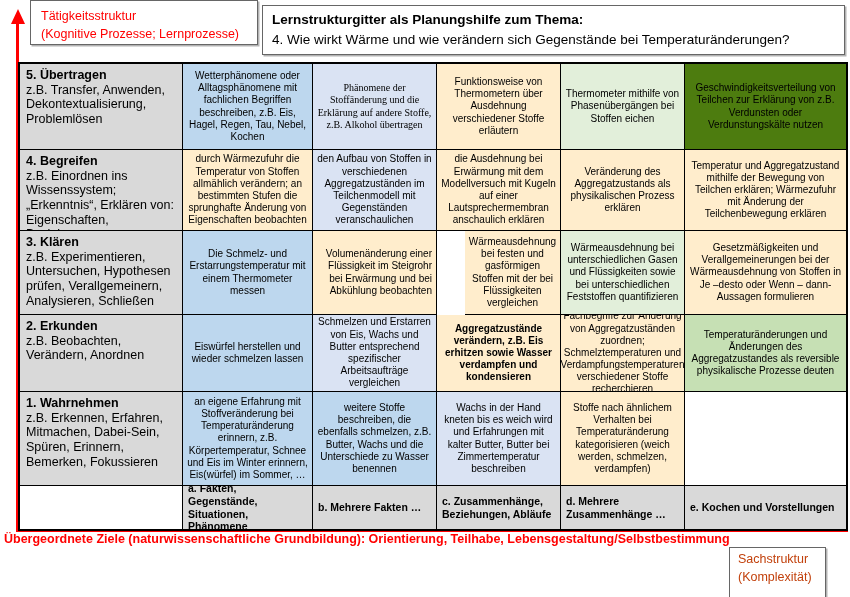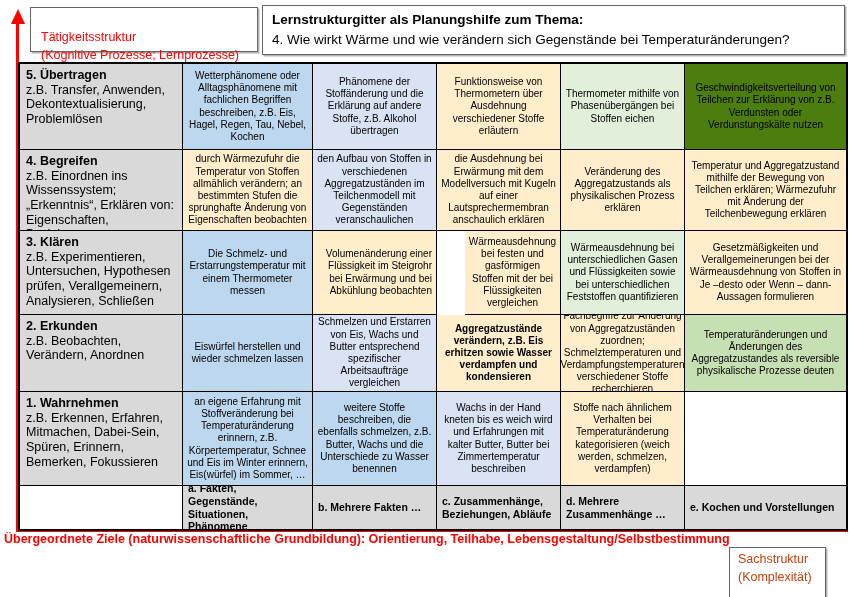--- a/index.html
+++ b/index.html
@@ -7,21 +7,21 @@
     width:850px;height:597px;position:relative;overflow:hidden;
     background:#ffffff;
     font-family:"Liberation Sans", sans-serif;
     color:#000;
   }
   .box{
     position:absolute;background:#fff;border:1px solid #666;
     box-shadow:1.5px 1.5px 0 #b3b3b3;
     box-sizing:border-box;
   }
-  .activity-box{left:30px;top:7px;width:228px;height:45px;padding:20px 10px;
+  .activity-box{left:30px;top:0;width:228px;height:45px;padding:6px 10px;
     color:#ff0000;font-size:12.5px;line-height:1.45;}
   .title-box{left:262px;top:5px;width:583px;height:50px;padding:4px 9px;
     font-size:13.5px;line-height:1.5;}
   .title-box .l1{font-weight:bold;}
   .subject-box{left:729px;top:547px;width:97px;height:53px;padding:3px 8px;
     color:#c2410c;font-size:12.5px;line-height:1.4;}
 
   
   .vline{position:absolute;left:16px;top:22px;width:3px;height:509px;background:#ff0000;}
   .vhead{position:absolute;left:11px;top:9px;width:0;height:0;
@@ -79,21 +79,21 @@
   <div class="l2">4. Wie wirkt Wärme und wie verändern sich Gegenstände bei Temperaturänderungen?</div>
 </div>
 
 <div class="grid">
 
   <div class="cell rowhead" style="background-color: rgb(217, 217, 217);">
     <div class="rh-title">5. Übertragen</div>
     <div class="rh-desc">z.B. Transfer, Anwenden, Dekontextualisierung, Problemlösen</div>
   </div>
   <div class="cell" style="background-color: rgb(189, 215, 238);">Wetterphänomene oder Alltagsphänomene mit fachlichen Begriffen beschreiben, z.B. Eis, Hagel, Regen, Tau, Nebel, Kochen</div>
-  <div class="cell" style="background-color: rgb(218, 227, 243);">Phänomene der Stoffänderung und die Erklärung auf andere Stoffe, z.B. Alkohol übertragen</div>
+  <div class="cell" style="background-color: rgb(218, 227, 243); font-family: Liberation Serif, serif;">Phänomene der Stoffänderung und die Erklärung auf andere Stoffe, z.B. Alkohol übertragen</div>
   <div class="cell" style="background-color: rgb(255, 237, 204);">Funktionsweise von Thermometern über Ausdehnung verschiedener Stoffe erläutern</div>
   <div class="cell" style="background-color: rgb(226, 239, 218);">Thermometer mithilfe von Phasenübergängen bei Stoffen eichen</div>
   <div class="cell lastcol" style="background-color: #4d7c0f;">Geschwindigkeitsverteilung von Teilchen zur Erklärung von z.B. Verdunsten oder Verdunstungskälte nutzen</div>
 
   <div class="cell rowhead" style="background-color: rgb(217, 217, 217);">
     <div class="rh-title">4. Begreifen</div>
     <div class="rh-desc">z.B. Einordnen ins Wissenssystem; „Erkenntnis“, Erklären von: Eigenschaften, Beziehungen, Gültigkeitsbereiche, Ausprägungen, Abgrenzungen</div>
   </div>
   <div class="cell" style="background-color: rgb(255, 237, 204);">durch Wärmezufuhr die Temperatur von Stoffen allmählich verändern; an bestimmten Stufen die sprunghafte Änderung von Eigenschaften beobachten</div>
   <div class="cell" style="background-color: rgb(218, 227, 243);">den Aufbau von Stoffen in verschiedenen Aggregatzuständen im Teilchenmodell mit Gegenständen veranschaulichen</div>

